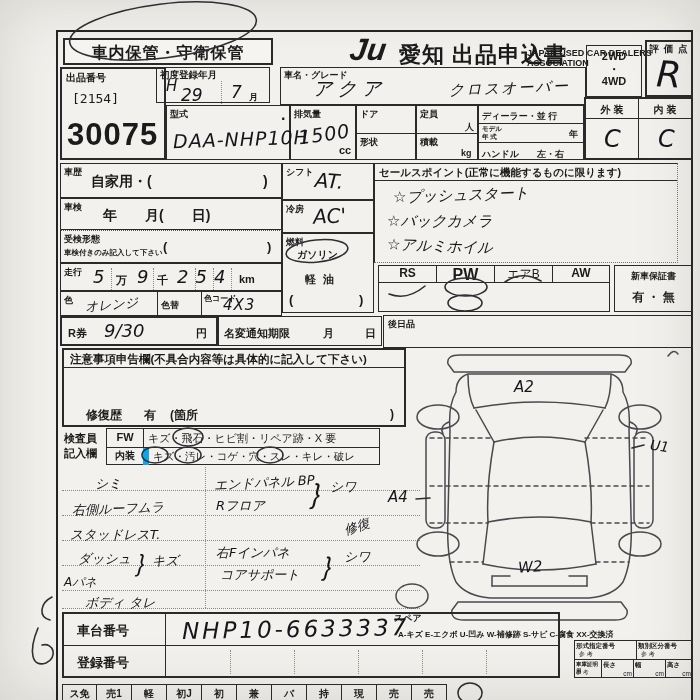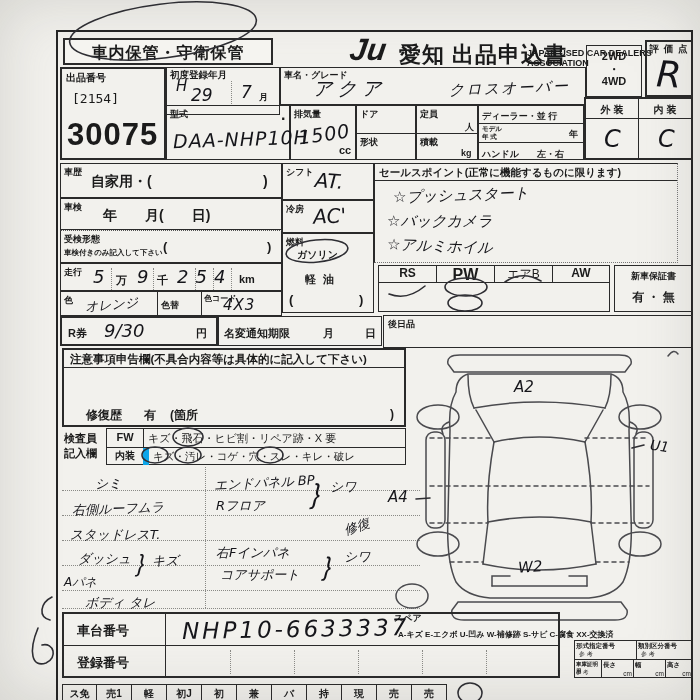--- a/index.html
+++ b/index.html
@@ -34,21 +34,21 @@
     <span>愛知 出品申込書</span></div>
   <div class="abs" style="left:527px;top:48px;width:168px;font-size:9px;font-weight:bold;">
     <span>JAPAN USED CAR DEALERS ASSOCIATION</span></div>
 
   <div class="cell" style="left:60px;top:67px;width:106px;height:93px;border-width:2.5px;">
     <span class="abs lbl" style="left:4px;top:2px;font-size:10px;">出品番号</span>
     <span class="abs" style="left:10px;top:22px;font-size:13px;font-family:'DejaVu Sans Mono',monospace;">[2154]</span>
     <span class="abs" style="left:5px;top:48px;font-size:31px;font-weight:bold;letter-spacing:1px;">30075</span>
   </div>
 
-  <div class="cell" style="left:166px;top:67px;width:114px;height:48px;">
+  <div class="cell" style="left:156px;top:67px;width:114px;height:36px;">
     <span class="abs lbl" style="left:3px;top:1px;font-size:9.5px;">初度登録年月</span>
     <span class="abs hw" style="left:9px;top:9px;font-size:15px;">H</span>
     <span class="abs hw" style="left:24px;top:17px;font-size:17px;">29</span>
     <div class="dotv" style="left:64px;top:13px;height:25px;"></div>
     <span class="abs hw" style="left:74px;top:14px;font-size:17px;">7</span>
     <span class="abs" style="left:92px;top:23px;font-size:9px;font-weight:bold;">月</span>
   </div>
 
   <div class="cell" style="left:280px;top:67px;width:306px;height:38px;">
     <span class="abs lbl" style="left:3px;top:1px;">車名・グレード</span>
@@ -219,21 +219,21 @@
     <span class="abs bold" style="left:22px;top:57px;font-size:12px;">修復歴</span>
     <span class="abs bold" style="left:80px;top:57px;font-size:12px;">有</span>
     <span class="abs bold" style="left:106px;top:57px;font-size:12px;">(箇所</span>
     <span class="abs bold" style="left:326px;top:57px;font-size:12px;">)</span>
   </div>
 
   <div class="abs" style="left:64px;top:431px;font-size:11px;font-weight:bold;line-height:15px;">
     <div>検査員</div>
     <div>記入欄</div>
   </div>
-  <div class="cell" style="left:106px;top:428px;width:300px;height:37px;">
+  <div class="cell" style="left:106px;top:428px;width:274px;height:37px;">
     <div style="display:flex;height:18px;border-bottom:1px solid #2a2a2a;">
       <div style="width:36px;border-right:1px solid #2a2a2a;text-align:center;font-size:11px;font-weight:bold;line-height:17px;">FW</div>
       <div style="flex:1;font-size:11px;padding:2px 0 0 4px;white-space:nowrap;">キズ・飛石・ヒビ割・リペア跡・X 要</div>
     </div>
     <div style="display:flex;height:17px;">
       <div style="width:36px;border-right:6px solid #0ea5e9;text-align:center;font-size:10px;font-weight:bold;line-height:16px;">内装</div>
       <div style="flex:1;font-size:10.5px;padding:2px 0 0 4px;white-space:nowrap;">キズ・汚レ・コゲ・穴・スレ・キレ・破レ</div>
     </div>
   </div>
 

